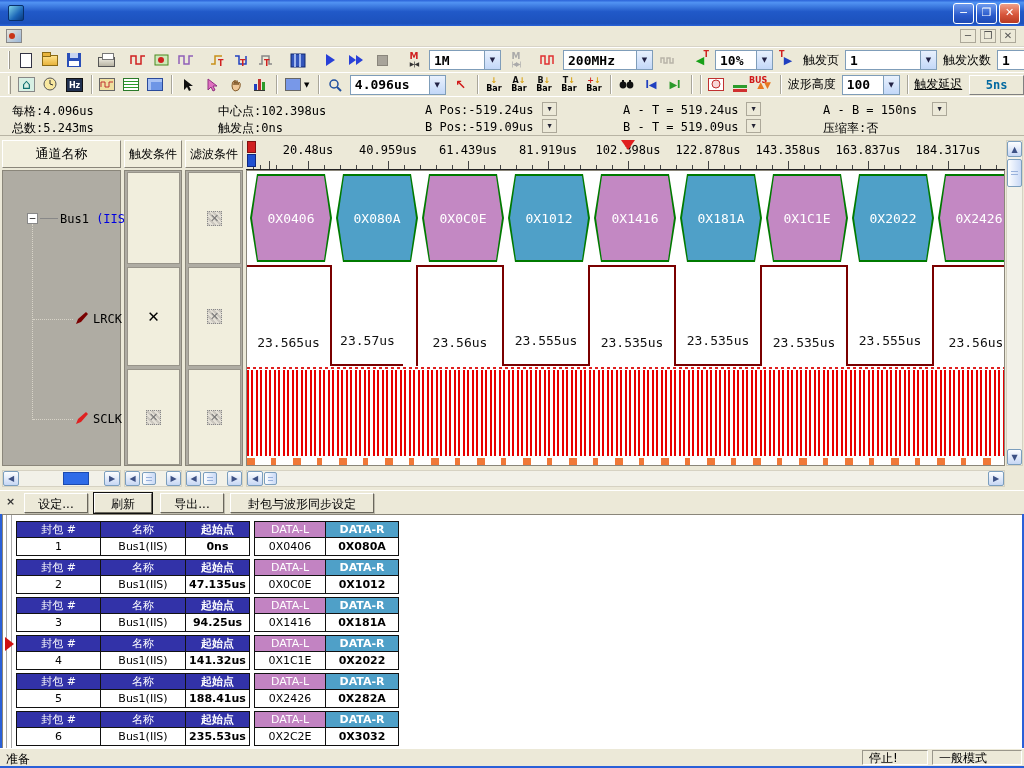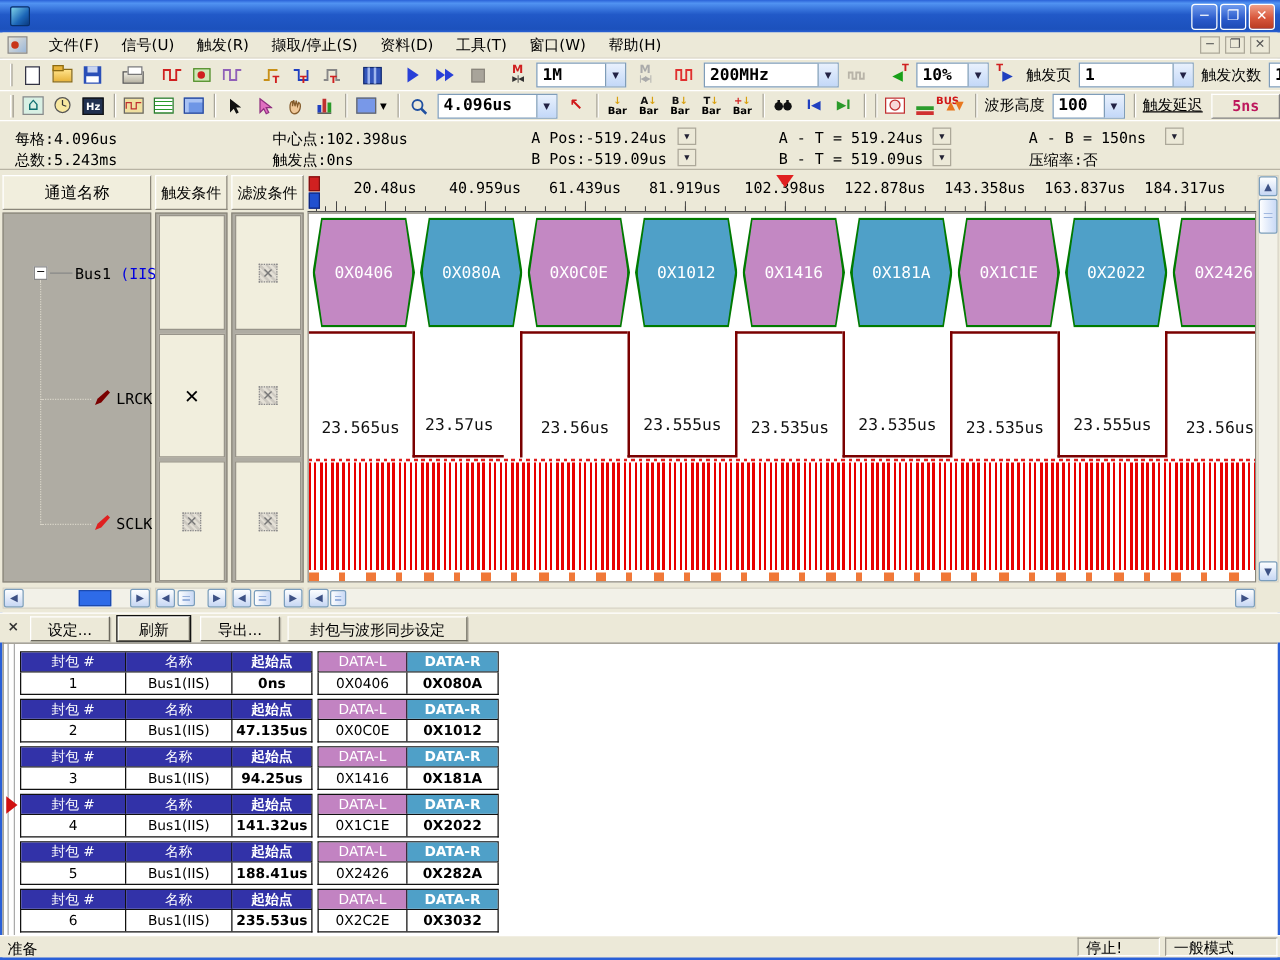--- a/index.html
+++ b/index.html
@@ -53,21 +53,21 @@
   .barbtn{width:25px;height:22px;display:flex;flex-direction:column;align-items:center;justify-content:center;line-height:8px;flex:0 0 auto;}
   .barbtn .top{font-size:8px;font-weight:bold;}
   .barbtn .top .arr{color:#D8A010;}
   .barbtn .bot{font-size:8px;font-weight:bold;}
   .busico{display:flex;flex-direction:column;align-items:center;line-height:6px;}
   .busico .t{color:#D01818;font-weight:bold;font-size:8px;padding-left:36px;}
   .busico .b1{width:14px;height:3px;background:#2C9C2C;margin-top:1px;}
   .busico .b2{width:14px;height:3px;background:#D03030;margin-top:1px;}
   .winico{width:16px;height:13px;border:1px solid #666;}
   .delaybox{width:96px;height:20px;margin-left:4px;border-top:1px solid #fff;border-left:1px solid #fff;border-right:1px solid #808080;border-bottom:1px solid #808080;
-    color:#be185d;font-family:"DejaVu Sans Mono",monospace;font-weight:bold;text-align:center;line-height:18px;}
+    color:#0369a1;font-family:"DejaVu Sans Mono",monospace;font-weight:bold;text-align:center;line-height:18px;}
   
   .infobar{left:0;top:96px;width:1024px;height:40px;background:#ECE9D8;border-top:1px solid #fff;border-bottom:1px solid #B8B4A4;
     font-family:"DejaVu Sans Mono",monospace;font-size:12px;}
   .infobar span{position:absolute;white-space:nowrap;}
   .ddmini{position:absolute;width:15px;height:14px;border:1px solid #ACA899;background:#ECE9D8;font-size:7px;text-align:center;line-height:13px;color:#223;}
   
   .main{left:0;top:136px;width:1024px;height:354px;background:#ECE9D8;}
   .hdrbox{background:#F1EEDD;border-top:1px solid #fff;border-left:1px solid #fff;border-right:1px solid #8a867a;border-bottom:1px solid #8a867a;
     display:flex;align-items:center;justify-content:center;font-size:13px;}
   .pane-gray{background:#AFACA3;border:1px solid #8a867a;}
@@ -130,30 +130,20 @@
     <span class="app-icon"></span>
     <span class="winbtns">
       <span class="wbtn">─</span>
       <span class="wbtn">❐</span>
       <span class="wbtn close">✕</span>
     </span>
   </div>
 
   <div class="abs menubar">
     <span class="menu-icon"></span>
-    <span style="display:flex;">
-        <span class="menu-item">文件(F)</span>
-        <span class="menu-item">信号(U)</span>
-        <span class="menu-item">触发(R)</span>
-        <span class="menu-item">撷取/停止(S)</span>
-        <span class="menu-item">资料(D)</span>
-        <span class="menu-item">工具(T)</span>
-        <span class="menu-item">窗口(W)</span>
-        <span class="menu-item">帮助(H)</span>
-      </span>
     <span class="mdi-btns">
       <span class="mdi-btn">─</span>
       <span class="mdi-btn">❐</span>
       <span class="mdi-btn">✕</span>
     </span>
   </div>
 
   <div class="abs toolbar">
     <span class="grip"></span>
     <span class="ti">
@@ -240,21 +230,21 @@
           <span style="color:#AAA;">M</span>
           <span class="sub" style="color:#AAA;">|◀▶|</span>
         </span>
       </span>
     <span class="sep"></span>
     <span class="ti">
         <svg width="16" height="12">
           <polyline points="1,10 1,2 5,2 5,10 9,10 9,2 13,2 13,10" fill="none" stroke="#E03030" stroke-width="1.5"></polyline>
         </svg>
       </span>
-    <span class="combo" style="width:108px;">
+    <span class="combo" style="width:90px;">
         <span class="val">200MHz</span>
         <span class="dd">▼</span>
       </span>
     <span class="ti">
         <svg width="16" height="12">
           <polyline points="1,9 1,4 4,4 4,9 7,9 7,4 10,4 10,9 13,9 13,4" fill="none" stroke="#B8B4A8" stroke-width="1.5"></polyline>
         </svg>
       </span>
     <span class="sep"></span>
     <span class="ti">

